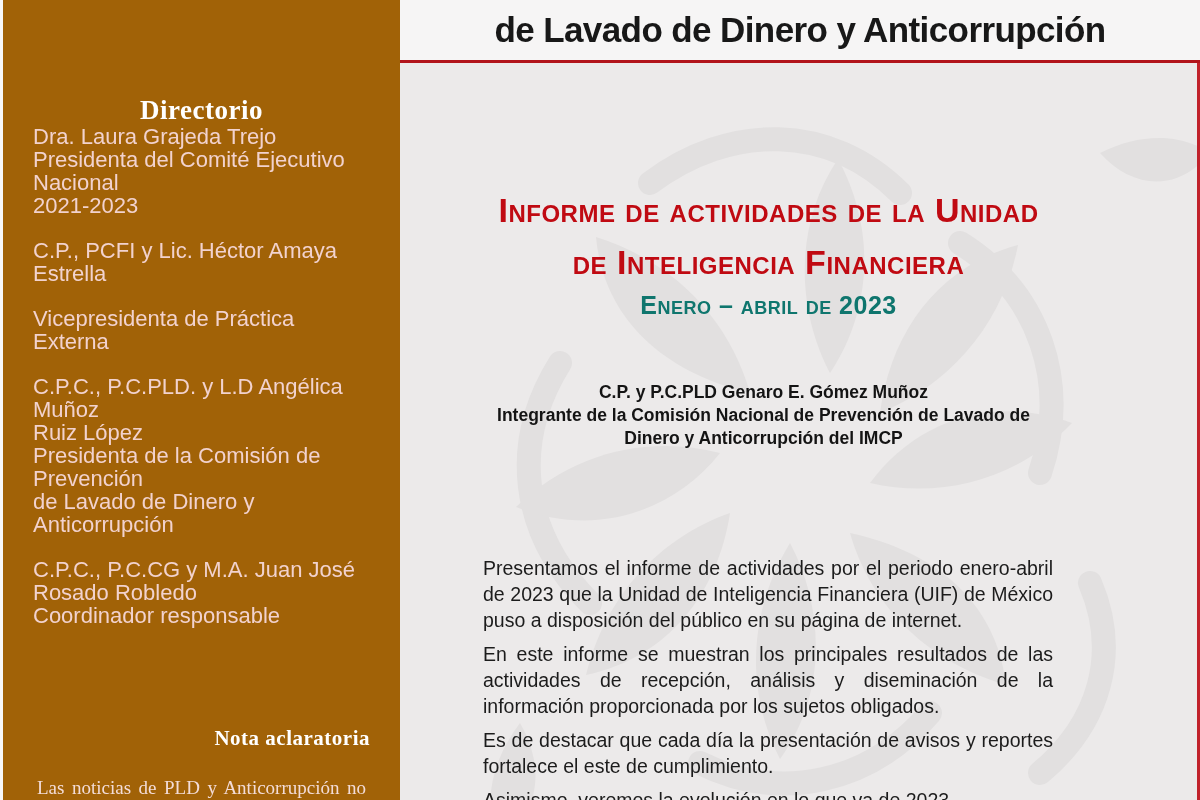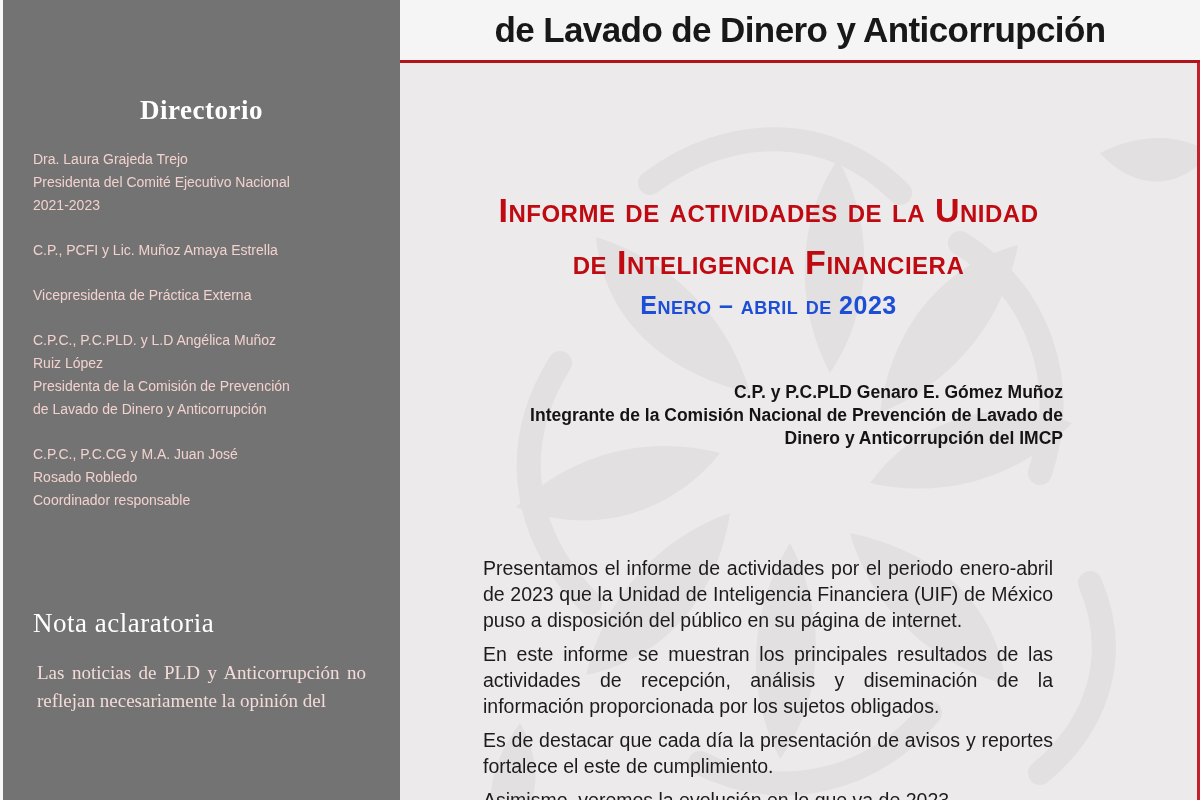--- a/index.html
+++ b/index.html
@@ -6,35 +6,35 @@
   body{
     width:1200px;height:800px;overflow:hidden;
     font-family:"Liberation Sans",sans-serif;
     background:#f6f5f5;
   }
   .page{position:relative;width:1200px;height:800px;}
 
   
   .sidebar{
     position:absolute;left:0;top:0;width:400px;height:800px;
-    background:#737373;box-sizing:border-box;
+    background:#a16207;box-sizing:border-box;
     border-left:3px solid #f9f8f8;
     padding:0 30px;overflow:hidden;
   }
   .dir-heading{
     margin:95px 0 0;text-align:center;
     font-family:"Liberation Serif",serif;font-weight:bold;
     font-size:27px;line-height:30px;color:#ffffff;letter-spacing:.5px;
   }
-  .entries{margin-top:23px;font-size:14px;line-height:23px;color:#f2d2ce;}
+  .entries{font-size:22px;line-height:23px;color:#f2d2ce;}
   .entry{margin:0 0 22px;}
   .note-heading{
-    margin:96px 0 0;text-align:left;
-    font-family:"Liberation Serif",serif;font-weight:normal;
-    font-size:27px;line-height:30px;color:#ffffff;letter-spacing:.5px;
+    margin:96px 0 0;text-align:right;
+    font-family:"Liberation Serif",serif;font-weight:bold;
+    font-size:21px;line-height:30px;color:#ffffff;letter-spacing:.5px;
   }
   .note-text{
     margin:21px 4px 0;font-family:"Liberation Serif",serif;
     font-size:19px;line-height:28px;text-align:justify;color:#f3dcd8;
   }
 
   
   .rightcol{position:absolute;left:400px;top:0;width:800px;height:800px;}
   .top-header{
     height:60px;background:#f6f5f5;
@@ -52,25 +52,25 @@
   .watermark{position:absolute;left:0;top:0;z-index:0;}
 
   .doc-title{
     position:absolute;z-index:1;top:98px;left:0;right:60px;
     text-align:center;font-variant:small-caps;font-weight:bold;
     color:#c00a12;font-size:34px;line-height:52px;letter-spacing:.5px;
   }
   .doc-subtitle{
     position:absolute;z-index:1;top:228px;left:0;right:60px;
     text-align:center;font-variant:small-caps;font-weight:bold;
-    color:#1d4ed8;font-size:25px;letter-spacing:.5px;
+    color:#0f766e;font-size:25px;letter-spacing:.5px;
   }
   .author{
-    position:absolute;z-index:1;top:318px;left:80px;right:134px;
-    text-align:right;font-weight:bold;font-size:17.5px;line-height:23px;color:#141414;
+    position:absolute;z-index:1;top:318px;left:80px;right:150px;
+    text-align:center;font-weight:bold;font-size:17.5px;line-height:23px;color:#141414;
   }
   .paras{position:absolute;z-index:1;top:492px;left:83px;width:570px;}
   .paras p{
     margin:0 0 8px;font-size:19.5px;line-height:26px;
     text-align:justify;color:#1c1c1c;
   }
 </style>
 </head>
 <body>
 
@@ -79,21 +79,21 @@
   <aside class="sidebar">
     <h2 class="dir-heading">Directorio</h2>
 
     <div class="entries">
       <div class="entry">
         <div>Dra. Laura Grajeda Trejo</div>
         <div>Presidenta del Comité Ejecutivo Nacional</div>
         <div>2021-2023</div>
       </div>
       <div class="entry">
-        <div>C.P., PCFI y Lic. Muñoz Amaya Estrella</div>
+        <div>C.P., PCFI y Lic. Héctor Amaya Estrella</div>
       </div>
       <div class="entry">
         <div>Vicepresidenta de Práctica Externa</div>
       </div>
       <div class="entry">
         <div>C.P.C., P.C.PLD. y L.D Angélica Muñoz</div>
         <div>Ruiz López</div>
         <div>Presidenta de la Comisión  de Prevención</div>
         <div>de Lavado de Dinero y  Anticorrupción</div>
       </div>

